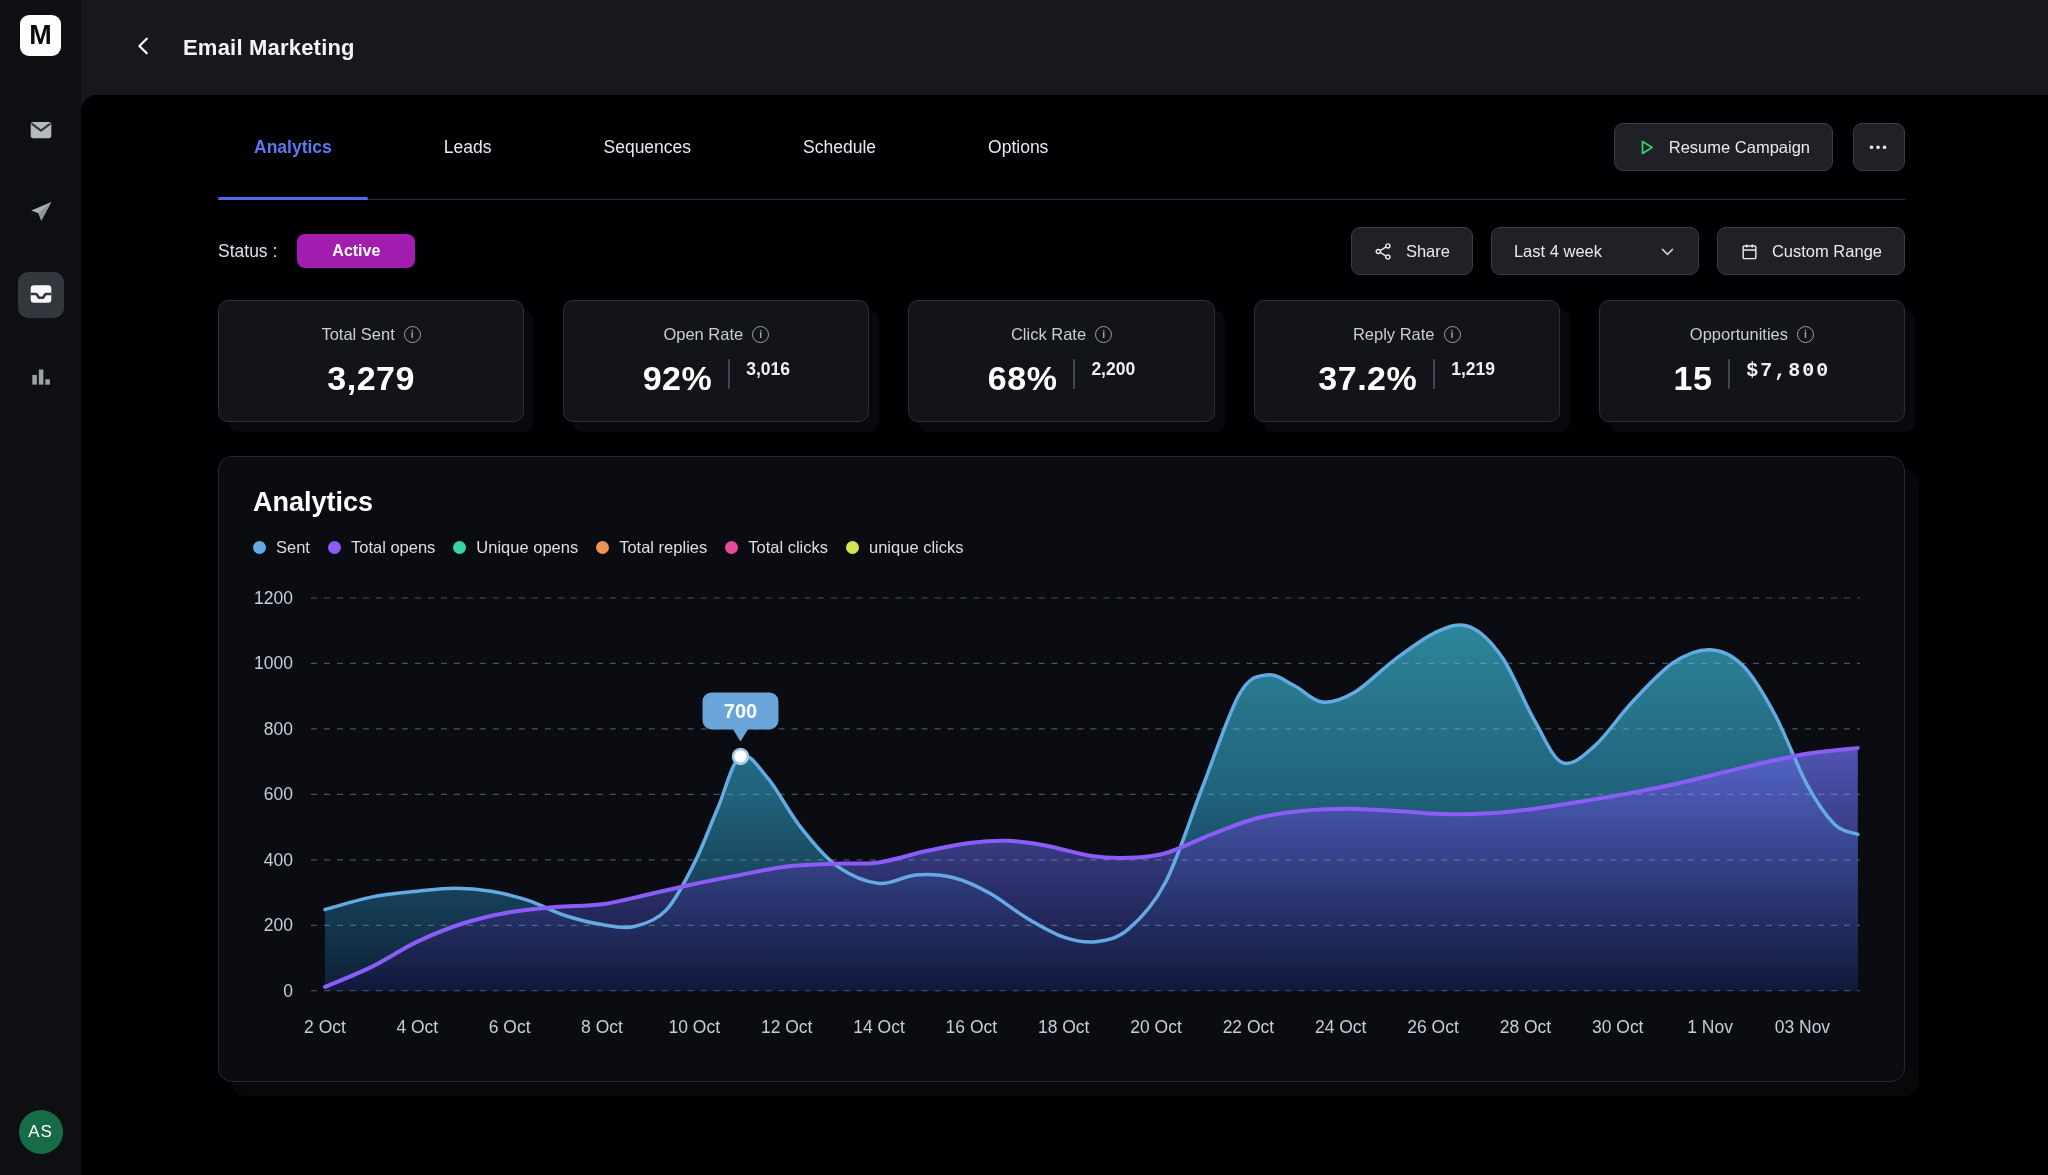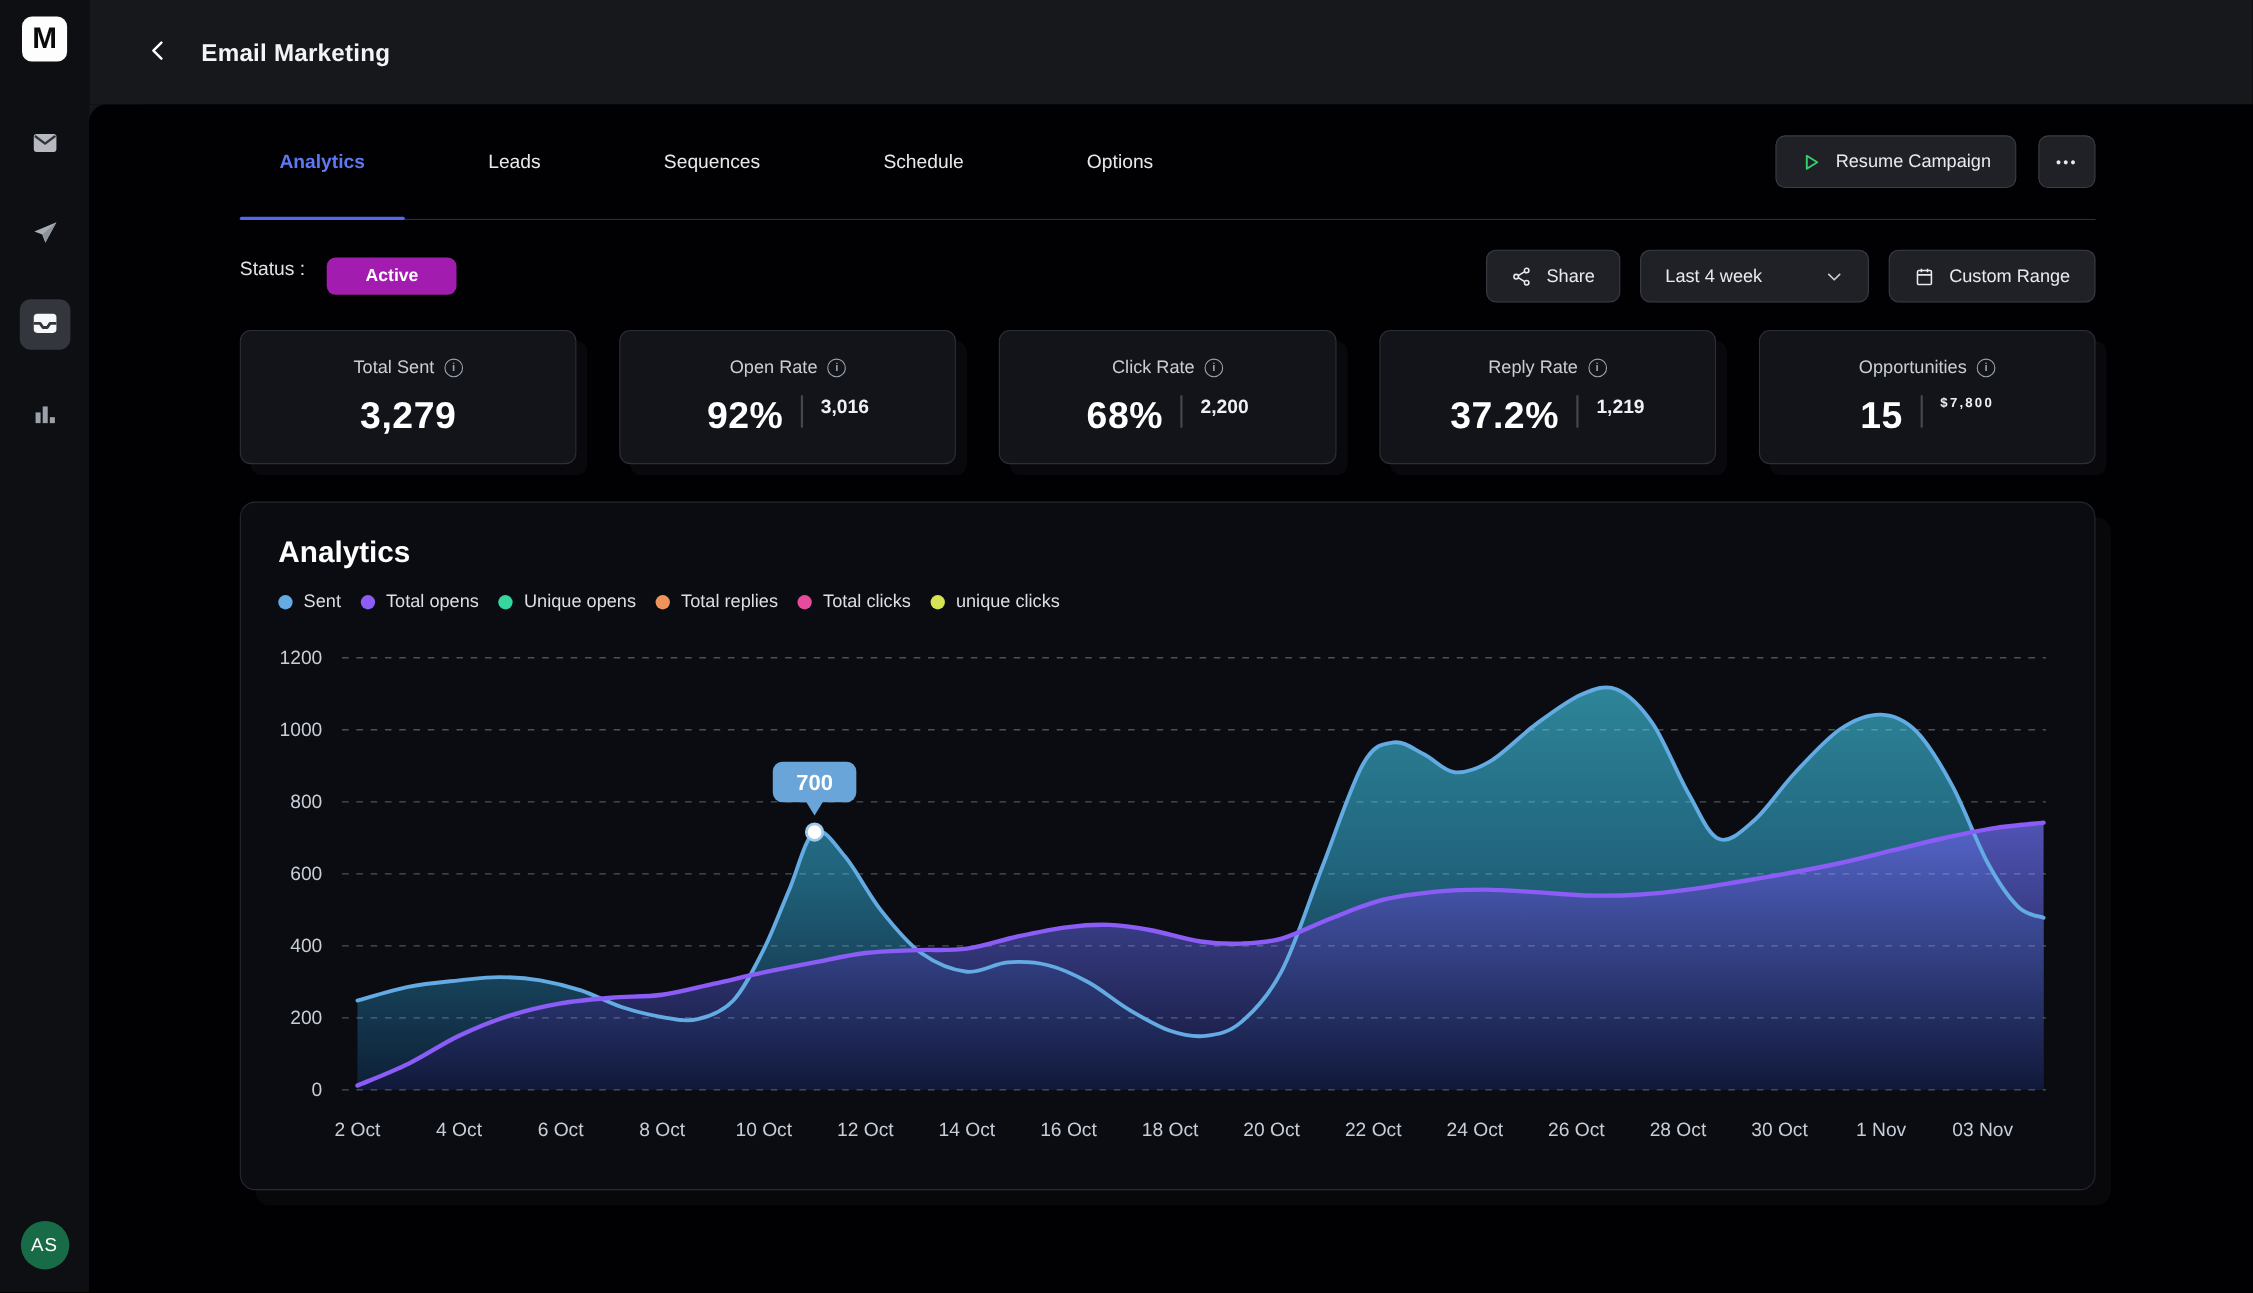--- a/index.html
+++ b/index.html
@@ -64,21 +64,21 @@
   }
   .btn {
     height:48px; background:#1f2126; border:1px solid #3a3e45; border-radius:9px;
     color:#e8eaee; font-size:16.5px; display:inline-flex; align-items:center;
     gap:13px; padding:0 22px; cursor:pointer; font-family:inherit; white-space:nowrap;
   }
   .icon-btn { width:52px; justify-content:center; padding:0; letter-spacing:1px; }
   .tab-actions { display:flex; gap:20px; align-items:center; }
   
   .status-row { margin-top:27px; display:flex; justify-content:space-between; align-items:center; }
-  .status-left { display:flex; gap:20px; }
+  .status-left { display:flex; align-items:center; gap:20px; }
   .status-label { font-size:17.5px; color:#dfe2e7; }
   .badge {
     display:inline-flex; align-items:center; justify-content:center;
     min-width:118px; height:34px; border-radius:8px; color:#fff;
     font-weight:700; font-size:16px;
   }
   .status-actions { display:flex; gap:18px; align-items:center; }
   .dropdown { min-width:208px; justify-content:space-between; }
   
   .cards { margin-top:25px; display:flex; gap:39px; }
@@ -90,21 +90,21 @@
   .card-title { display:flex; align-items:center; gap:9px; font-size:16.5px; color:#c9ced6; }
   .info-icon {
     width:17px; height:17px; border:1.4px solid #9aa2ad; border-radius:50%;
     display:inline-flex; align-items:center; justify-content:center;
     font-size:10.5px; color:#9aa2ad; font-weight:700; cursor:pointer;
   }
   .card-value-row { display:flex; align-items:flex-start; }
   .card-value { font-size:34px; font-weight:700; color:#fff; letter-spacing:.5px; }
   .card-divider { width:2px; height:30px; background:#43474f; margin:0 16px; border-radius:1px; }
   .card-sub { font-size:17.5px; font-weight:700; color:#eef0f4; }
-  .card-sub.mono { font-family:Liberation Sans, sans-serif; letter-spacing:2px; font-size:12px; }
+  .card-sub.mono { font-family:Liberation Mono, monospace; letter-spacing:2px; font-size:20px; }
   
   .panel {
     margin-top:34px; background:#0b0c11; border:1px solid #262931; border-radius:14px;
     box-shadow:14px 14px 0 rgba(150,160,180,0.05);
     padding:26px 30px 14px 30px;
   }
   .panel h2 { font-size:27px; font-weight:700; color:#fff; margin:4px 0 20px 4px; }
   .legend { display:flex; gap:18px; align-items:center; margin-left:4px; margin-bottom:10px; }
   .legend-item { display:flex; align-items:center; gap:10px; font-size:16.5px; color:#dbdfe5; cursor:pointer; }
   .legend-dot { width:13px; height:13px; border-radius:50%; flex:0 0 auto; }

